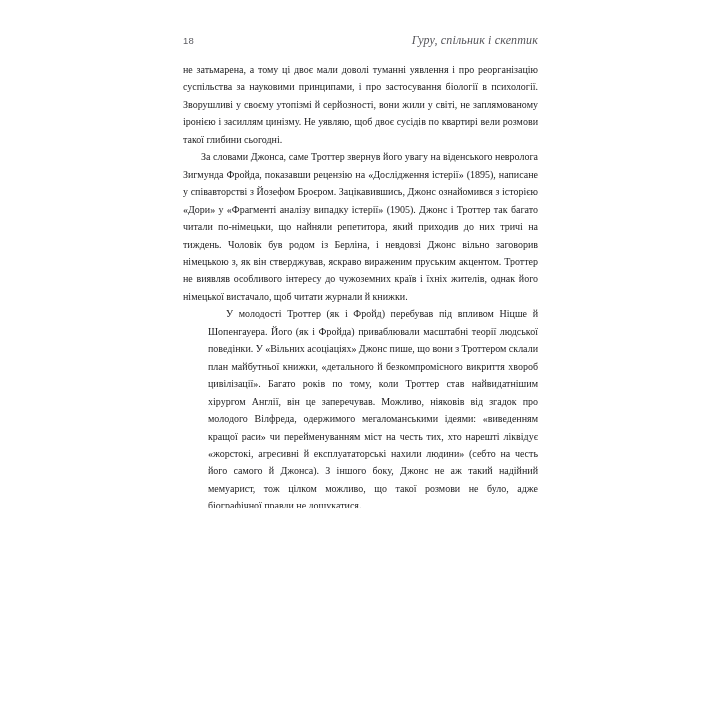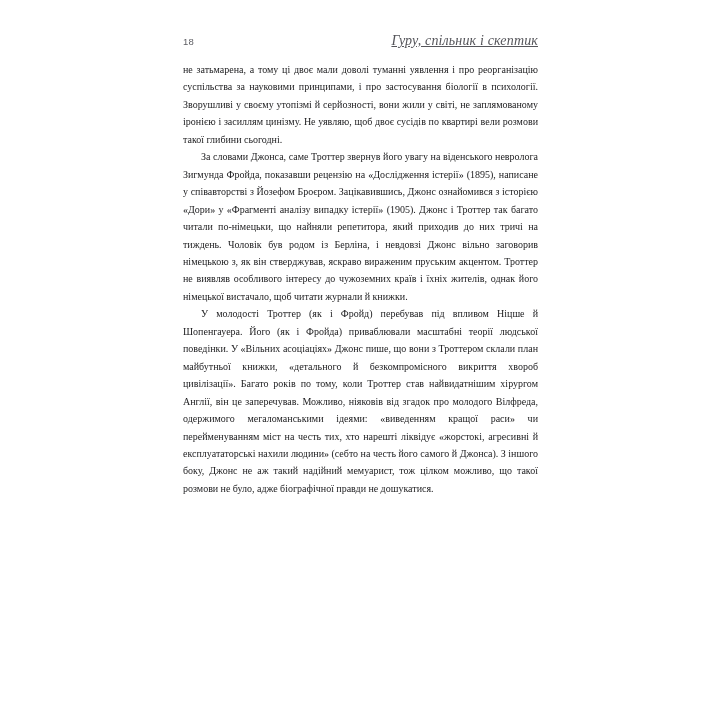--- a/index.html
+++ b/index.html
@@ -28,25 +28,24 @@
     justify-content: space-between;
   }
   #folio {
     font-family: "Liberation Sans", "DejaVu Sans", sans-serif;
     font-size: 9.5px;
     letter-spacing: 0.3px;
     color: #5d5d62;
   }
   #head-title {
     font-style: italic;
-    font-size: 14px;
+    font-size: 12px;
     letter-spacing: 0.15px;
     color: #55555a;
     white-space: nowrap;
-    text-decoration: underline;
   }
   
   #text-block {
     position: absolute;
     left: 183px;
     top: 61px;
     width: 355px;
   }
   p.para {
     margin: 0;
@@ -57,20 +56,21 @@
     text-justify: inter-word;
     word-spacing: -0.1px;
     hyphens: manual;
     -webkit-hyphens: manual;
   }
   p.para.indent {
     text-indent: 18px;
   }
   p.para.last-flush {
     text-align-last: left;
+    margin-left: 25px;
   }
 </style>
 </head>
 <body>
 
 <div id="page">
 
   <div id="running-head">
     <span id="folio">18</span>
     <span id="head-title">Гуру, спільник і скептик</span>

